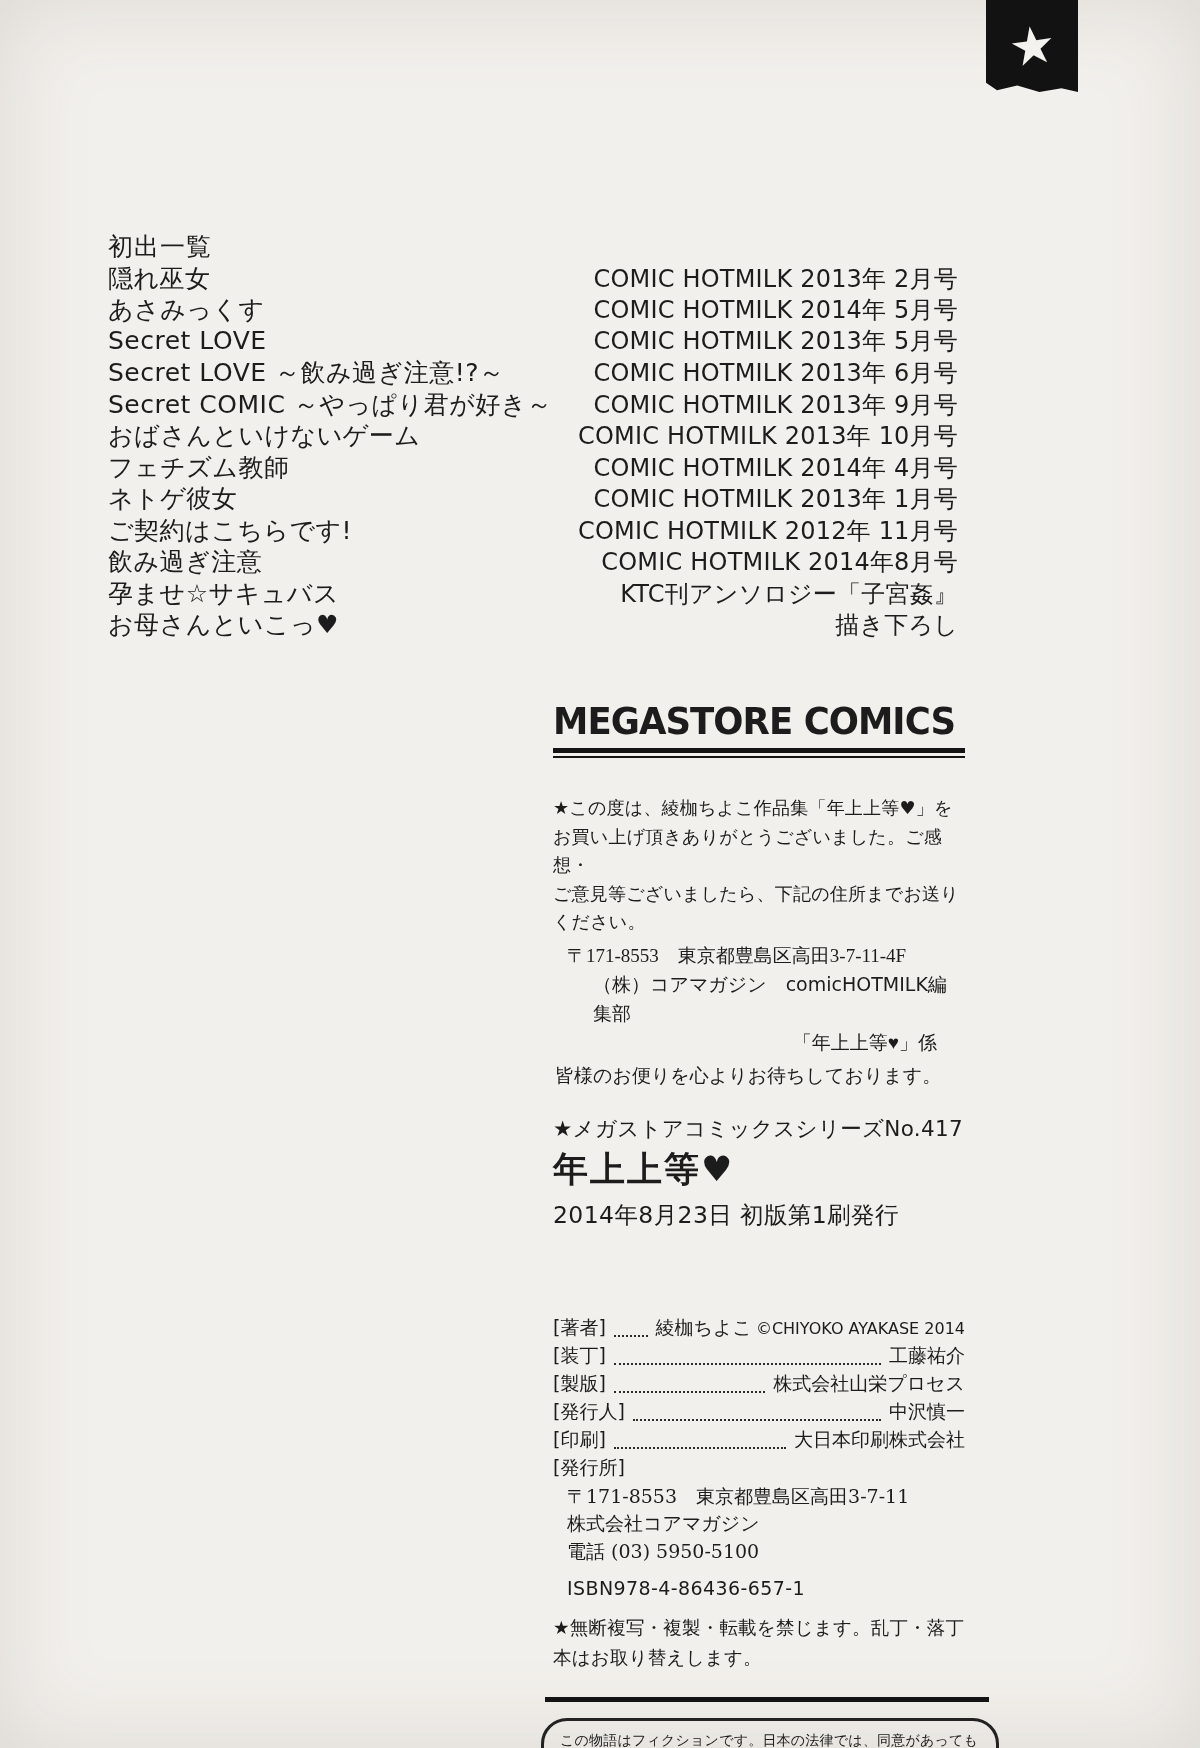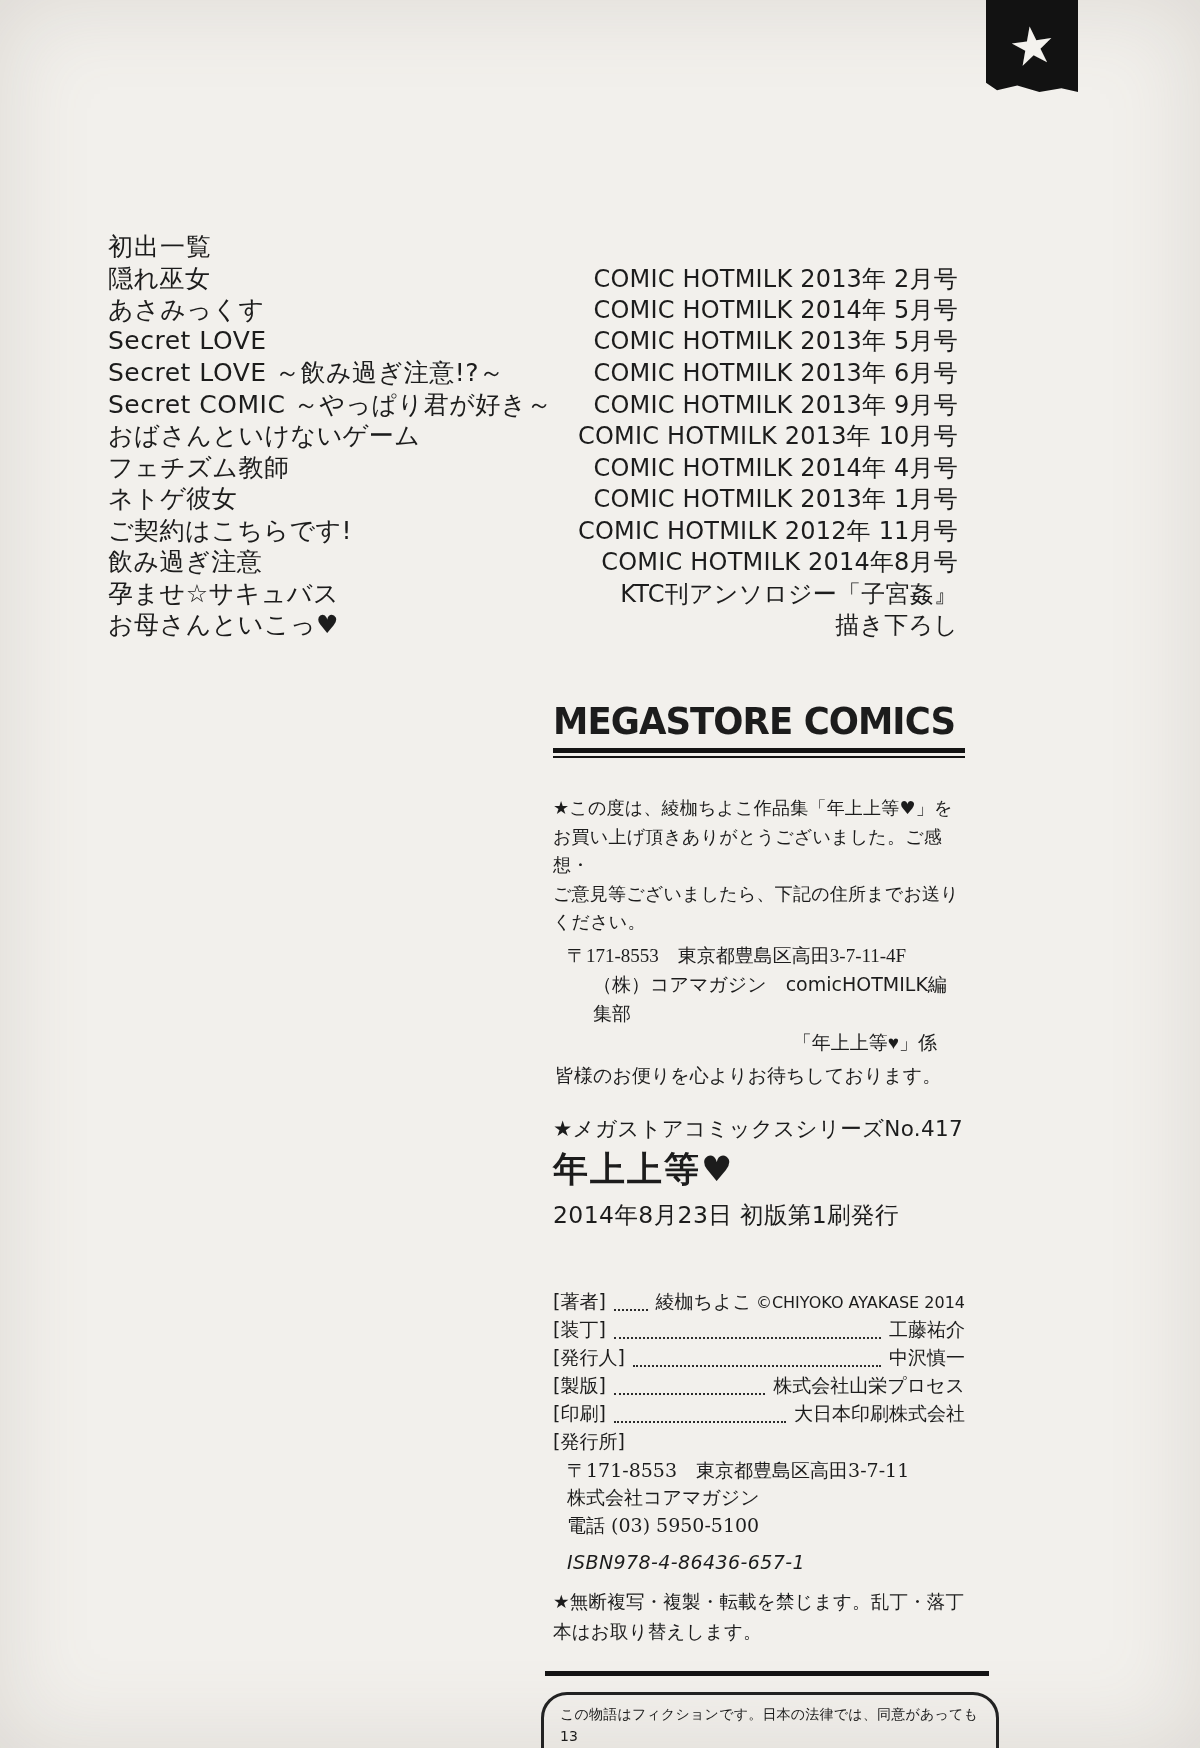--- a/index.html
+++ b/index.html
@@ -45,30 +45,30 @@
   .postal .l1{padding-left:14px;font-family:Liberation Serif, serif;}
   .postal .l2{padding-left:40px;}
   .postal .l3{text-align:right;padding-right:28px;font-family:Liberation Serif, serif;}
   .postal .l4{margin-top:4px;padding-left:2px;}
 
   .series{margin-top:24px;}
   .series .label{font-size:21.5px;letter-spacing:0.3px;}
   .series .title{font-size:35px;font-weight:bold;margin-top:3px;letter-spacing:2px;}
   .series .printing{font-size:23.5px;margin-top:6px;letter-spacing:0.4px;}
 
-  .credits{margin-top:58px;font-size:19px;}
+  .credits{margin-top:84px;font-size:19px;}
   .credit-row{display:flex;align-items:baseline;height:28px;}
   .credit-row .role{white-space:nowrap;}
   .credit-row .dots{flex:1;margin:0 8px 6px;border-bottom:2.5px dotted #2b2b2b;align-self:flex-end;}
   .credit-row .name{white-space:nowrap;text-align:right;}
   .credit-row .note{font-size:16px;letter-spacing:0;margin-left:4px;}
 
   .publisher{font-size:19px;line-height:27.5px;padding-left:14px;}
   .publisher .addr,.publisher .tel{font-family:"DejaVu Serif","Liberation Serif",serif;}
-  .publisher .isbn{margin-top:10px;letter-spacing:0.4px;font-style:italic;}
+  .publisher .isbn{margin-top:10px;letter-spacing:0.4px;}
 
   .notice{margin-top:10px;font-size:18.5px;line-height:30px;white-space:pre-line;letter-spacing:0.2px;}
 
   .bottom-rule{height:5px;background:#141414;margin-top:24px;margin-left:-8px;margin-right:-24px;}
 
   .disclaimer-box{
     margin-top:16px;margin-left:-12px;margin-right:-34px;
     border:3px solid #222;border-radius:26px;
     padding:8px 16px;
     font-size:14px;line-height:22px;white-space:pre-line;letter-spacing:0.2px;
@@ -164,28 +164,28 @@
         <span class="role">[著者]</span>
         <span class="dots"></span>
         <span class="name"><span>綾枷ちよこ</span><span class="note">©CHIYOKO AYAKASE 2014</span></span>
       </div>
       <div class="credit-row">
         <span class="role">[装丁]</span>
         <span class="dots"></span>
         <span class="name">工藤祐介</span>
       </div>
       <div class="credit-row">
+        <span class="role">[製版]</span>
+        <span class="dots"></span>
+        <span class="name">株式会社山栄プロセス</span>
+      </div>
+      <div class="credit-row">
         <span class="role">[発行人]</span>
         <span class="dots"></span>
         <span class="name">中沢慎一</span>
-      </div>
-      <div class="credit-row">
-        <span class="role">[製版]</span>
-        <span class="dots"></span>
-        <span class="name">株式会社山栄プロセス</span>
       </div>
       <div class="credit-row">
         <span class="role">[印刷]</span>
         <span class="dots"></span>
         <span class="name">大日本印刷株式会社</span>
       </div>
       <div class="credit-row no-leader">
         <span class="role">[発行所]</span>
 
       </div>

